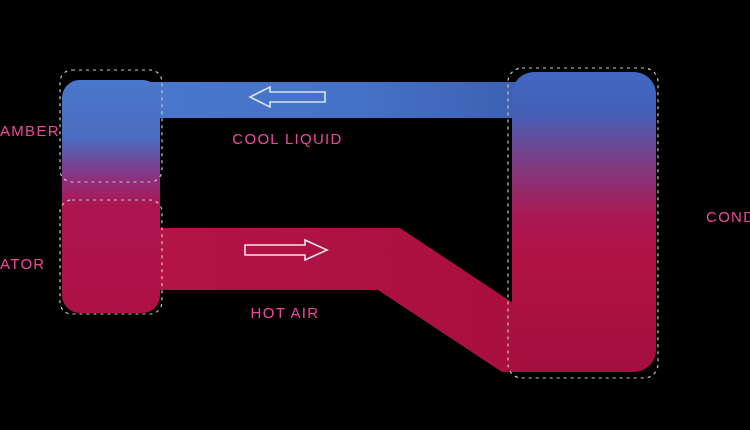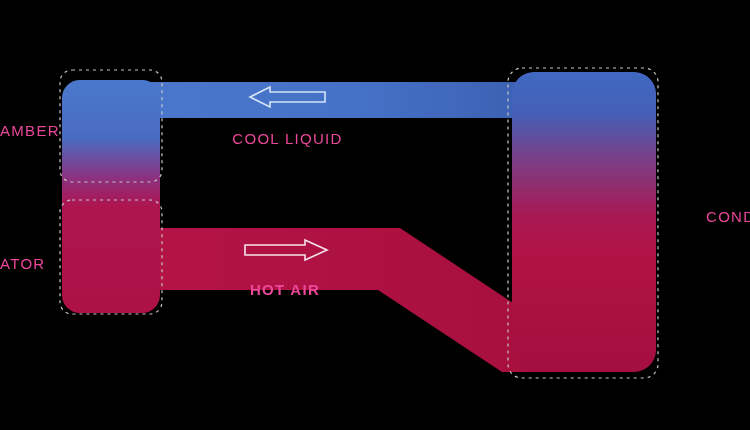--- a/index.html
+++ b/index.html
@@ -76,21 +76,21 @@
     <rect x="60" y="70" width="102" height="112" rx="12" fill="none" stroke="#c8c8c8" stroke-width="1.2" stroke-dasharray="3 4"></rect>
     <rect x="60" y="200" width="102" height="114" rx="12" fill="none" stroke="#c8c8c8" stroke-width="1.2" stroke-dasharray="3 4"></rect>
     <rect x="508" y="68" width="150" height="310" rx="14" fill="none" stroke="#c8c8c8" stroke-width="1.2" stroke-dasharray="3 4"></rect>
 
     <path d="M250,97 L270,87 L270,92 L325,92 L325,102 L270,102 L270,107 Z" fill="none" stroke="#d4e4f8" stroke-width="1.6" stroke-linejoin="miter"></path>
     <path d="M327,250 L305,240 L305,245 L245,245 L245,255 L305,255 L305,260 Z" fill="none" stroke="#f6e3ea" stroke-width="1.6" stroke-linejoin="miter"></path>
   </svg>
 
   <div class="lbl center" style="left:215px; top:118px; width:145px;margin-top:12px;">COOL LIQUID</div>
 
-  <div class="lbl center" style="left:230px; top:281px; width:110px;font-weight:bold;">HOT AIR</div>
+  <div class="lbl center" style="left:230px; top:304px; width:110px;">HOT AIR</div>
 
   <div class="lbl" style="left:0px; top:122px;">AMBER</div>
 
   <div class="lbl" style="left:0px; top:255px;text-align:center;">ATOR</div>
 
   <div class="lbl" style="left:706px; top:208px;">COND</div>
 
 </div>
 
 </body></html>

